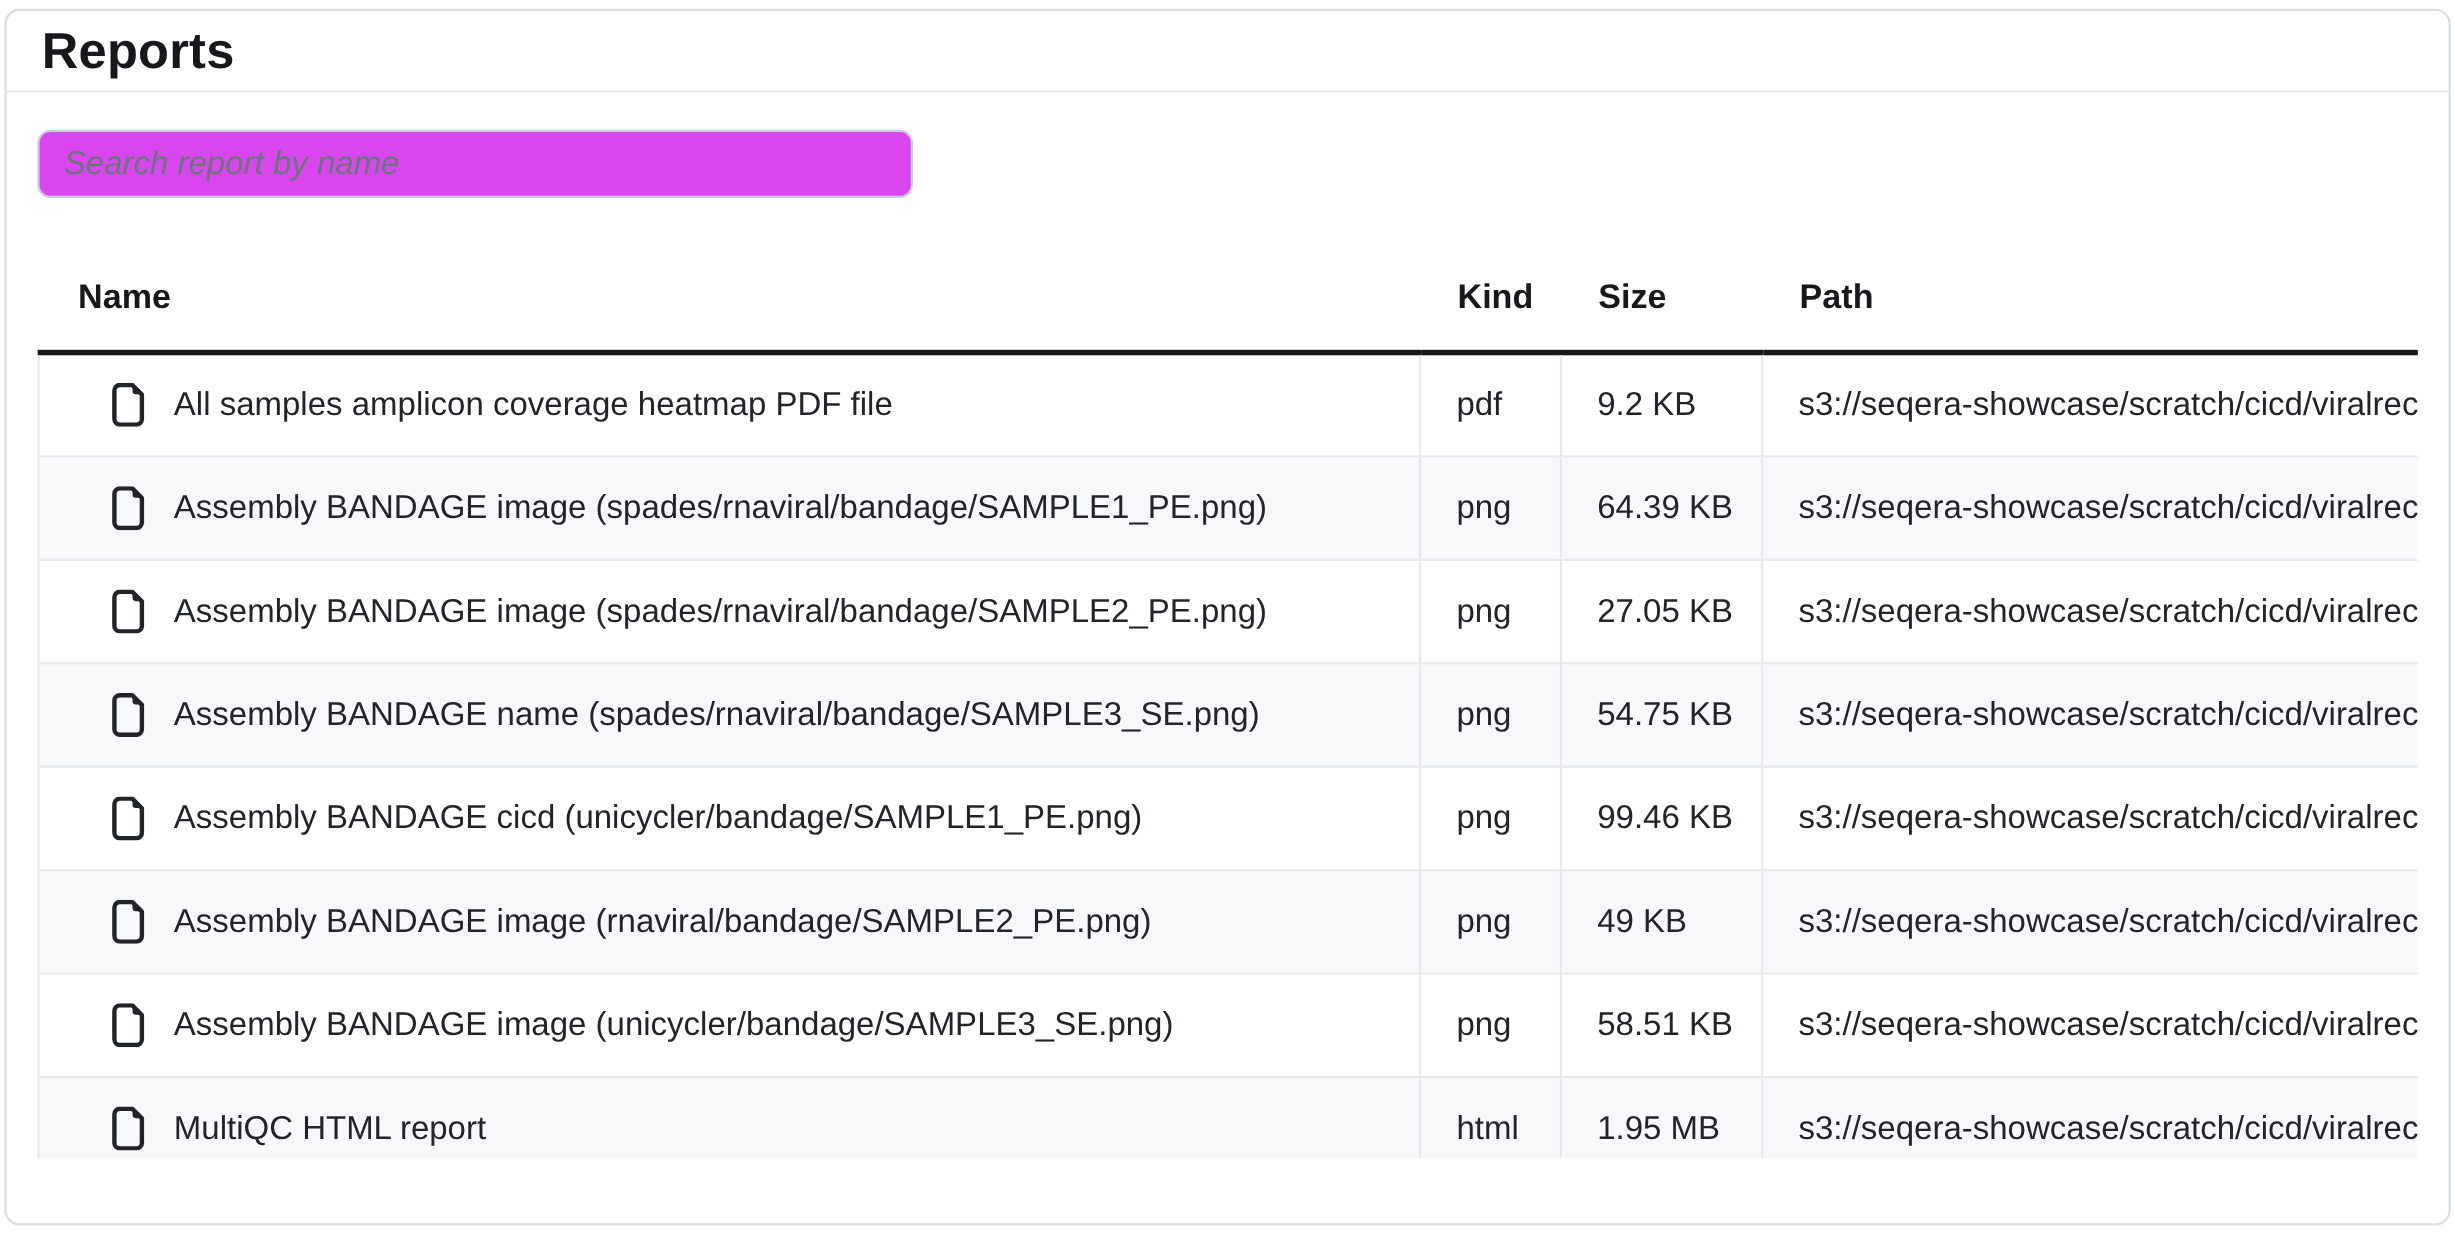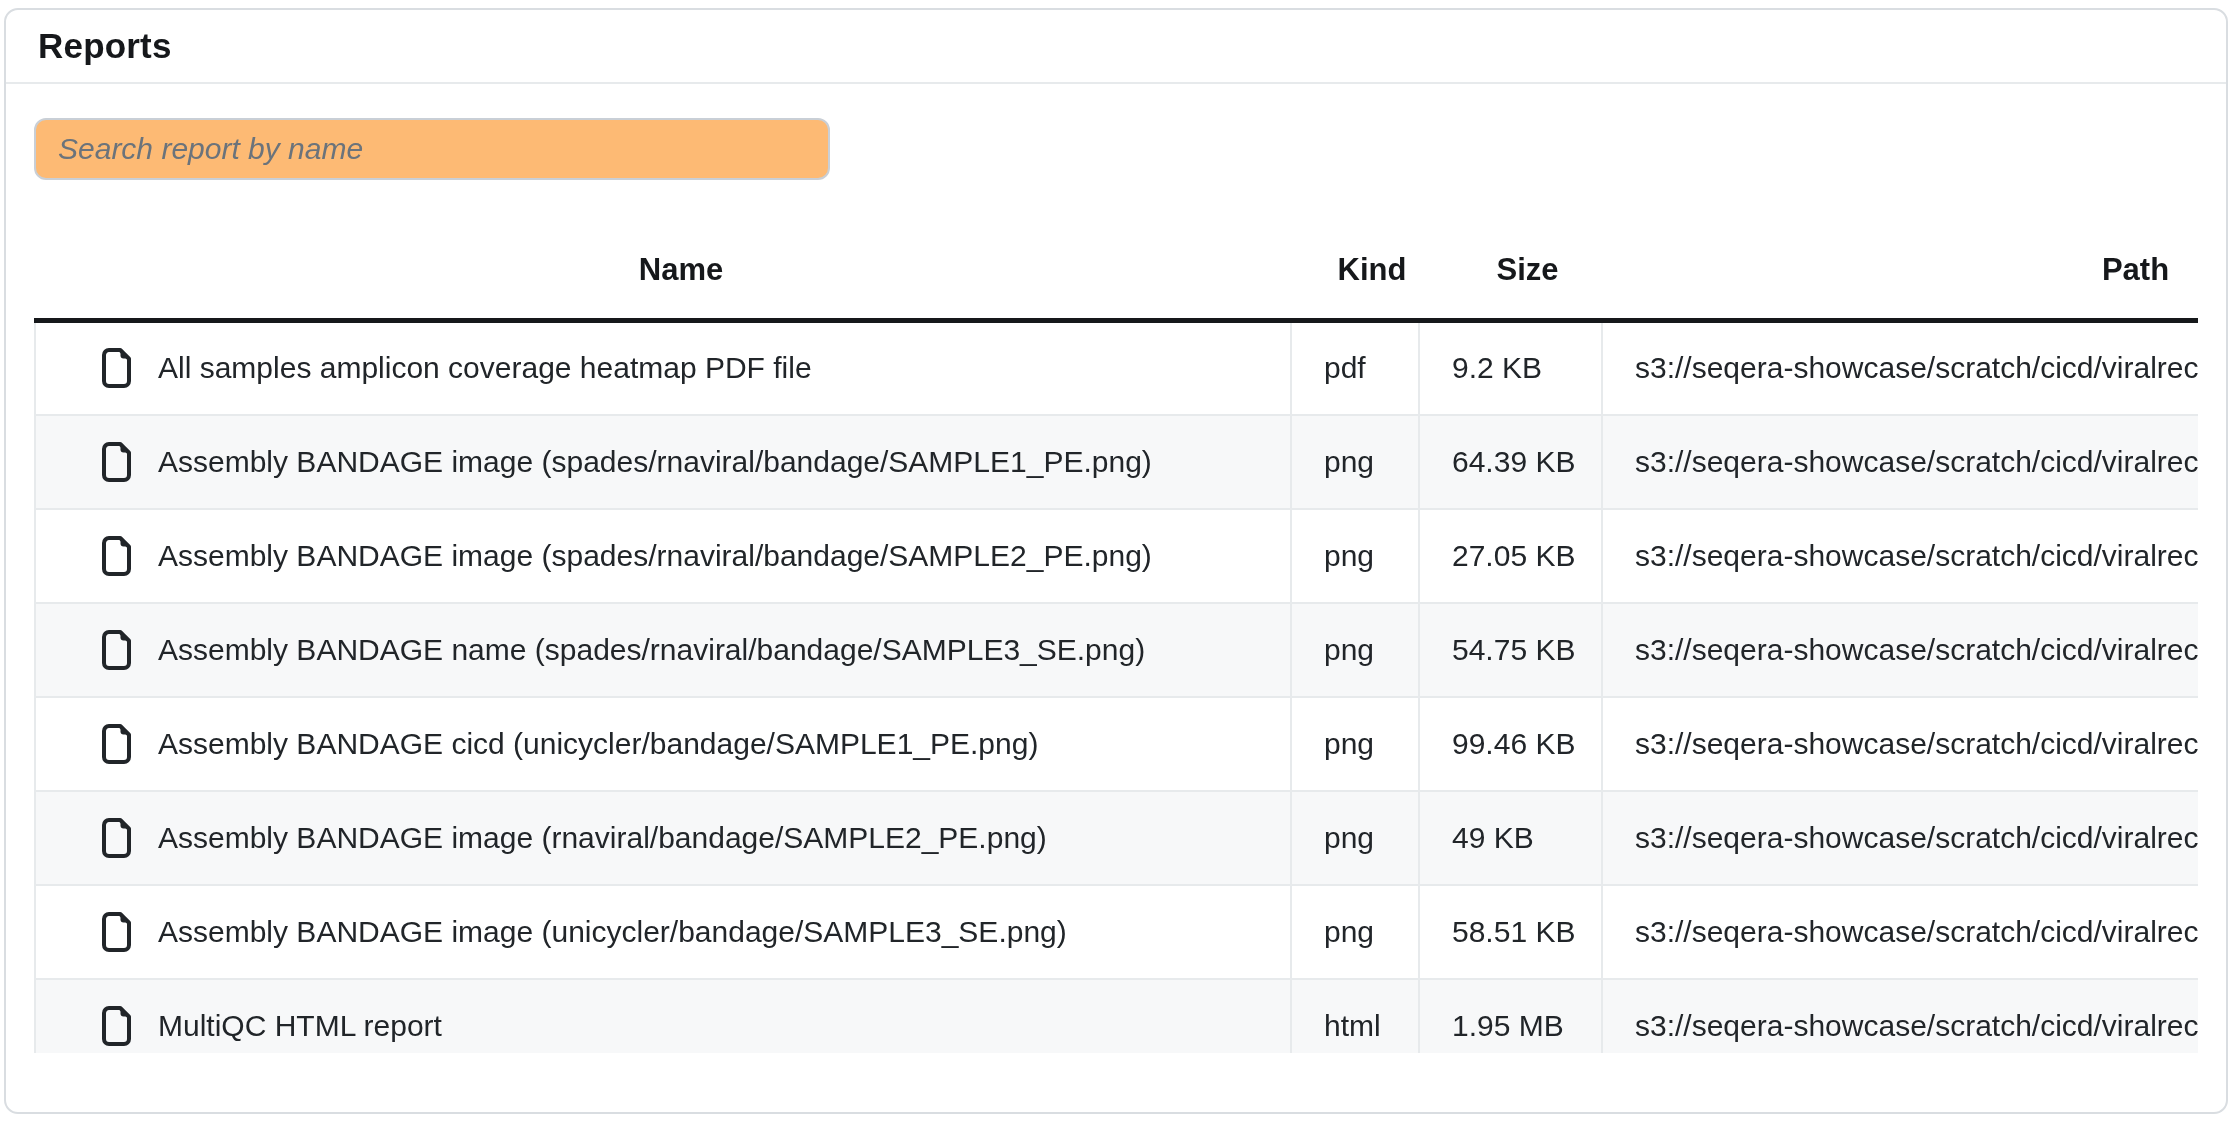--- a/index.html
+++ b/index.html
@@ -4,36 +4,36 @@
 <style>
   * { margin:0; padding:0; box-sizing:border-box; }
   html,body { width:2232px; height:1122px; background:#fff;
     font-family:"Liberation Sans", sans-serif; color:#212529; overflow:hidden; }
 
   .card { position:absolute; left:4px; top:8px; width:2224px; height:1106px;
     background:#fff; border:2px solid #d9dde1; border-radius:14px; overflow:hidden; }
 
   .card-header { height:74px; display:flex; align-items:center;
     padding:0 32px; border-bottom:2px solid #e7eaec; }
-  .panel-title { font-size:35px; font-weight:700; color:#16181b; letter-spacing:.2px; }
+  .panel-title { font-size:46px; font-weight:700; color:#16181b; letter-spacing:.2px; }
 
   .card-body { padding:34px 28px 0 28px; }
 
   .search { width:796px; height:62px; border:2px solid #c9cfd6; border-radius:12px;
     padding:0 22px; font-size:30px; font-family:"Liberation Sans", sans-serif;
-    color:#212529; outline:none; background:#fdba74; display:block; }
+    color:#212529; outline:none; background:#d946ef; display:block; }
   .search::placeholder { color:#6b737b; font-style:italic; }
 
   .table-wrap { margin-top:44px; height:829px; overflow:hidden; }
 
   table { border-collapse:collapse; table-layout:fixed; width:2600px; }
   col.c1 { width:1256px; } col.c2 { width:128px; }
   col.c3 { width:183px; }  col.c4 { width:1033px; }
 
-  thead th { text-align:center; font-size:31px; font-weight:700; color:#16181b;
+  thead th { text-align:left; font-size:31px; font-weight:700; color:#16181b;
     padding:28px 0 30px 34px; border-bottom:5px solid #16181b; white-space:nowrap; }
   thead th.th-name { padding-left:36px; }
 
   tbody td { height:94px; font-size:30px; color:#212529;
     border-top:2px solid #e7eaec; border-left:2px solid #e7eaec;
     padding:0 0 0 32px; white-space:nowrap; overflow:hidden; vertical-align:middle; }
   tbody tr:first-child td { border-top:none; }
   tbody tr:nth-child(even) { background:#f7f8f9; }
 
   td.c-name { padding-left:64px; }

